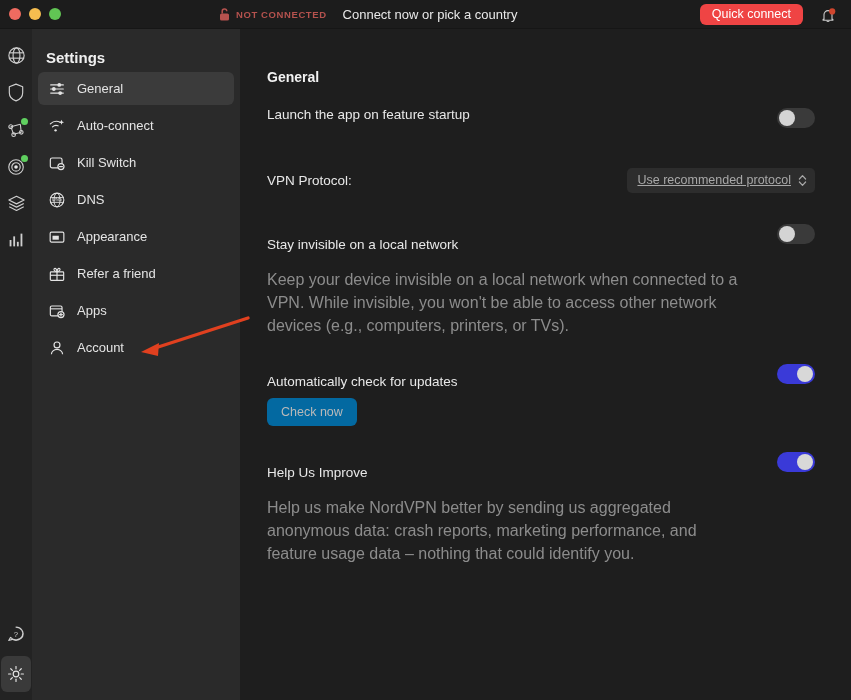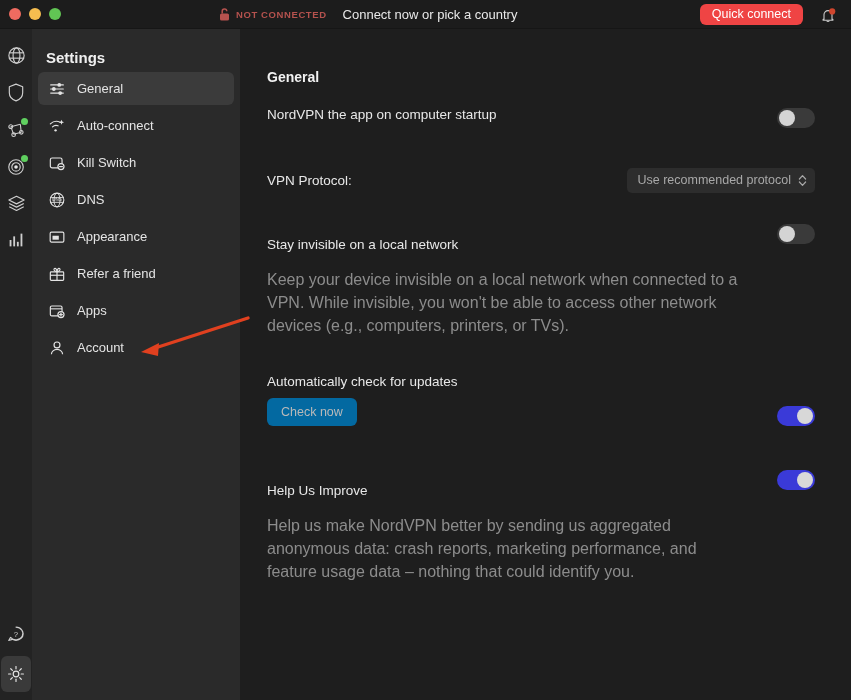--- a/index.html
+++ b/index.html
@@ -122,21 +122,21 @@
     width: 16px; height: 16px; border-radius: 50%;
     background: #d4d4d4;
   }
   .toggle.on .knob { left: auto; right: 2px; background: #d8d8d8; }
 
   
   .select-box {
     background: #2d2d2d; border-radius: 5px;
     color: #a8a8a8; font-size: 12.5px;
     padding: 5px 8px 6px 10px; display: flex; align-items: center; gap: 7px;
-    cursor: pointer; white-space: nowrap;
+    cursor: pointer; white-space: nowrap; text-decoration: underline;
   }
 
   .check-btn {
     background: #0369a1; color: #b9b9b9;
     border: none; border-radius: 6px; font-family: inherit;
     font-size: 12.5px; padding: 7px 14px; margin-top: 9px; cursor: pointer;
   }
 
   .arrow-anno { position: absolute; left: 0; top: 0; pointer-events: none; }
 </style>
@@ -358,21 +358,21 @@
         </span>
         <span class="nav-label">Account</span>
       </div>
     </div>
 
     <div class="main">
       <div class="panel-title">General</div>
 
       <div class="row sec" style="margin-bottom:40px;">
         <div class="sec-left">
-          <div class="row-label">NordVPN the app on computer startup</div>
+          <div class="row-label">Launch the app on feature startup</div>
         </div>
         <div class="toggle">
           <span class="knob"></span>
         </div>
       </div>
 
       <div class="row sec" style="align-items:center;margin-bottom:44px;">
         <div class="row-label">VPN Protocol:</div>
         <div class="select-box">
           <span>Use recommended protocol</span>
@@ -386,21 +386,21 @@
       <div class="row sec" style="margin-bottom:36px;">
         <div class="sec-left">
           <div class="row-label">Stay invisible on a local network</div>
           <div class="row-desc">Keep your device invisible on a local network when connected to a VPN. While invisible, you won't be able to access other network devices (e.g., computers, printers, or TVs).</div>
         </div>
         <div class="toggle" style="margin-top:-13px;">
           <span class="knob"></span>
         </div>
       </div>
 
-      <div class="row sec" style="margin-bottom:57px;align-items:flex-end;">
+      <div class="row sec" style="margin-bottom:39px;">
         <div class="sec-left">
           <div class="row-label">Automatically check for updates</div>
           <button class="check-btn">Check now</button>
         </div>
         <div class="toggle on" style="margin-top:-10px;">
           <span class="knob"></span>
         </div>
       </div>
 
       <div class="row sec">

